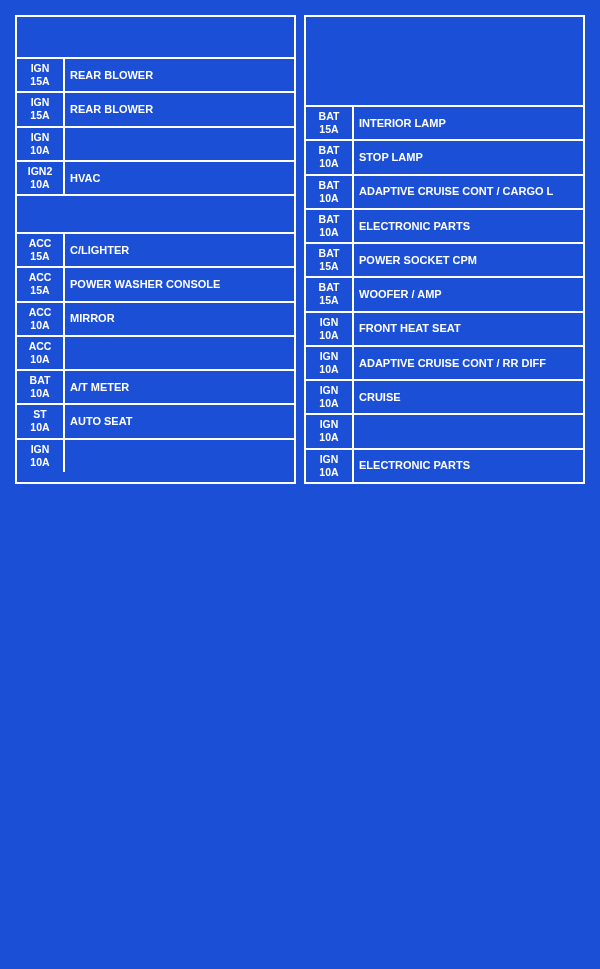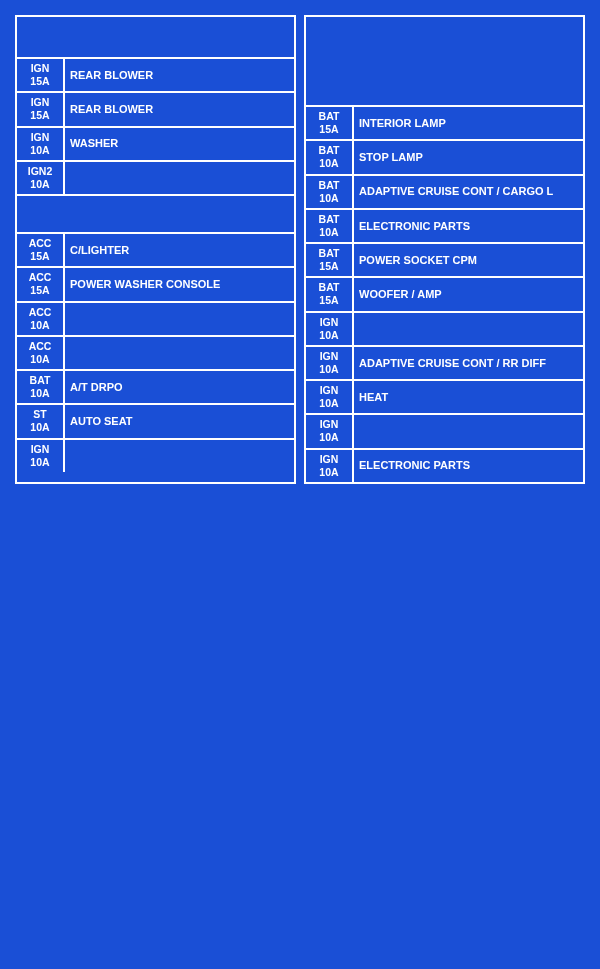--- a/index.html
+++ b/index.html
@@ -87,27 +87,27 @@
             <span>IGN</span>
             <span>15A</span>
           </div>
           <div class="fuse-label">REAR BLOWER</div>
         </div>
         <div class="fuse-row">
           <div class="fuse-code">
             <span>IGN</span>
             <span>10A</span>
           </div>
-          <div class="fuse-label">WASHER</div>
         </div>
         <div class="fuse-row">
           <div class="fuse-code">
             <span>IGN2</span>
             <span>10A</span>
           </div>
+          <div class="fuse-label">HVAC</div>
         </div>
         <div class="fuse-row" style="height: 38px;"></div>
         <div class="fuse-row">
           <div class="fuse-code">
             <span>ACC</span>
             <span>15A</span>
           </div>
           <div class="fuse-label">C/LIGHTER</div>
         </div>
         <div class="fuse-row">
@@ -115,33 +115,34 @@
             <span>ACC</span>
             <span>15A</span>
           </div>
           <div class="fuse-label">POWER WASHER CONSOLE</div>
         </div>
         <div class="fuse-row">
           <div class="fuse-code">
             <span>ACC</span>
             <span>10A</span>
           </div>
-        </div>
-        <div class="fuse-row">
-          <div class="fuse-code">
-            <span>ACC</span>
-            <span>10A</span>
-          </div>
-        </div>
-        <div class="fuse-row">
-          <div class="fuse-code">
-            <span>BAT</span>
-            <span>10A</span>
-          </div>
-          <div class="fuse-label">A/T DRPO</div>
+          <div class="fuse-label">MIRROR</div>
+        </div>
+        <div class="fuse-row">
+          <div class="fuse-code">
+            <span>ACC</span>
+            <span>10A</span>
+          </div>
+        </div>
+        <div class="fuse-row">
+          <div class="fuse-code">
+            <span>BAT</span>
+            <span>10A</span>
+          </div>
+          <div class="fuse-label">A/T METER</div>
         </div>
         <div class="fuse-row">
           <div class="fuse-code">
             <span>ST</span>
             <span>10A</span>
           </div>
           <div class="fuse-label">AUTO SEAT</div>
         </div>
         <div class="fuse-row">
           <div class="fuse-code">
@@ -196,34 +197,35 @@
             <span>BAT</span>
             <span>15A</span>
           </div>
           <div class="fuse-label">WOOFER / AMP</div>
         </div>
         <div class="fuse-row">
           <div class="fuse-code">
             <span>IGN</span>
             <span>10A</span>
           </div>
+          <div class="fuse-label">FRONT HEAT SEAT</div>
         </div>
         <div class="fuse-row">
           <div class="fuse-code">
             <span>IGN</span>
             <span>10A</span>
           </div>
           <div class="fuse-label">ADAPTIVE CRUISE CONT / RR DIFF</div>
         </div>
         <div class="fuse-row">
           <div class="fuse-code">
             <span>IGN</span>
             <span>10A</span>
           </div>
-          <div class="fuse-label">HEAT</div>
+          <div class="fuse-label">CRUISE</div>
         </div>
         <div class="fuse-row">
           <div class="fuse-code">
             <span>IGN</span>
             <span>10A</span>
           </div>
         </div>
         <div class="fuse-row">
           <div class="fuse-code">
             <span>IGN</span>

